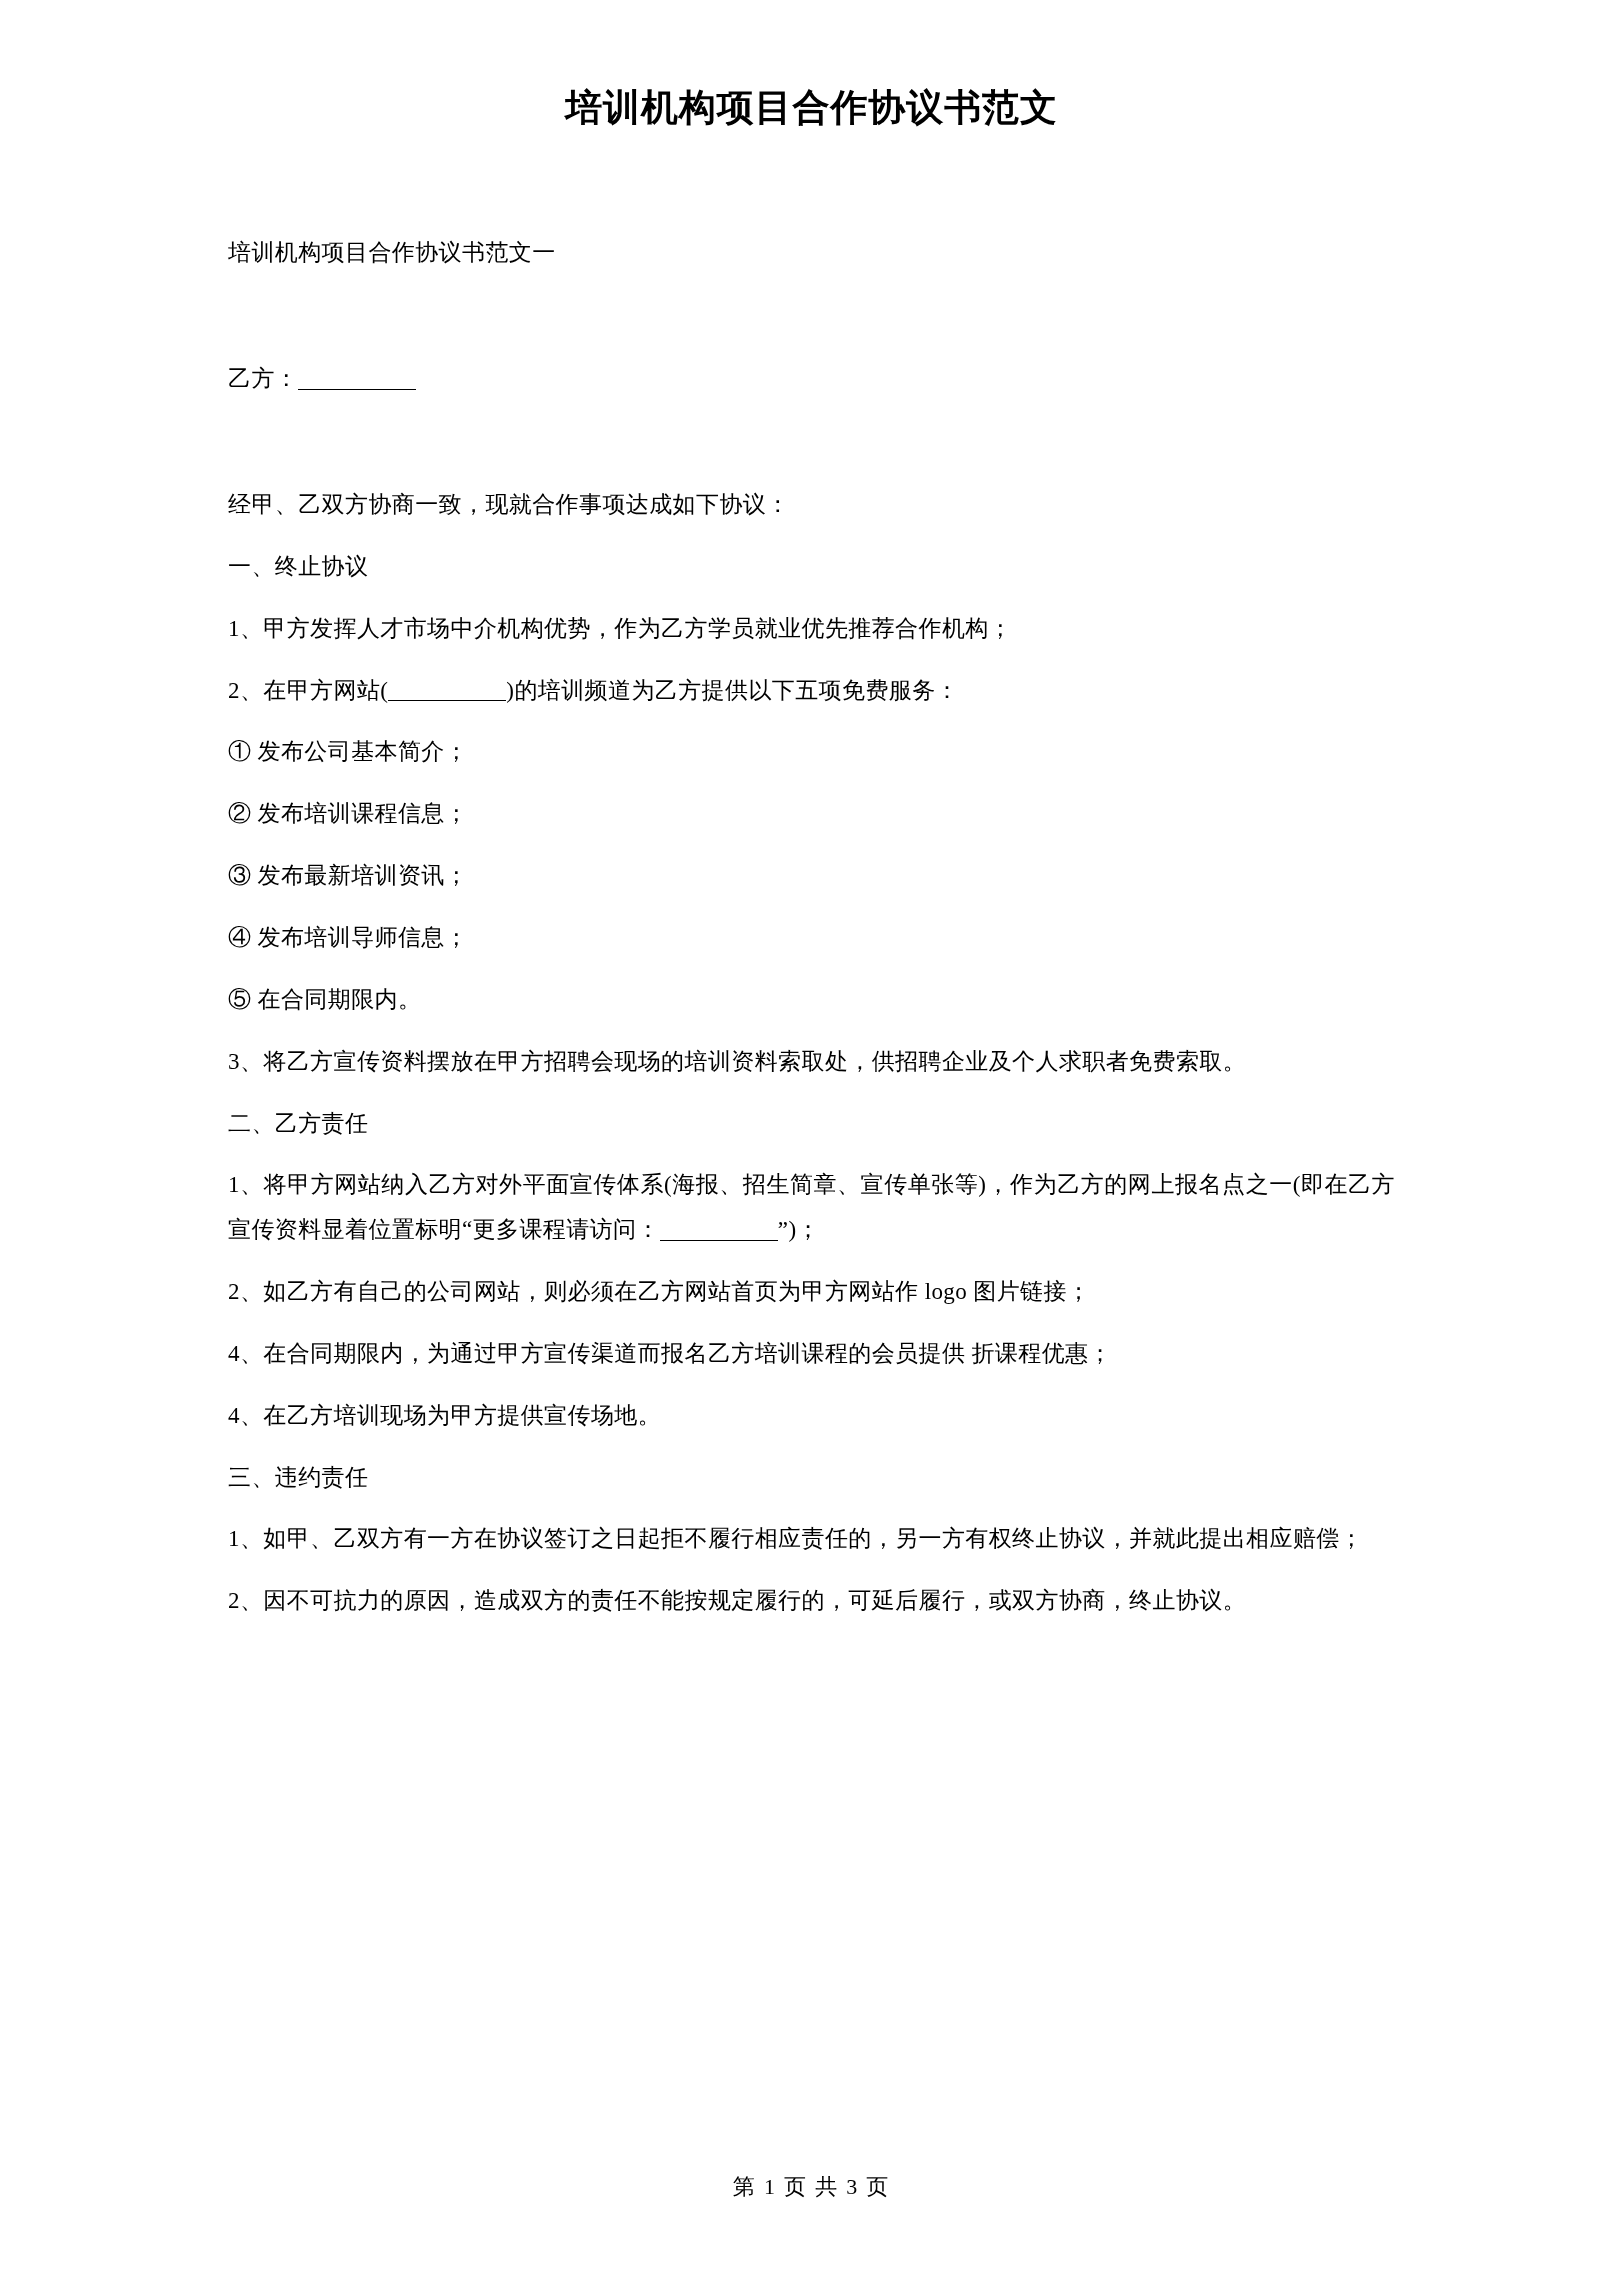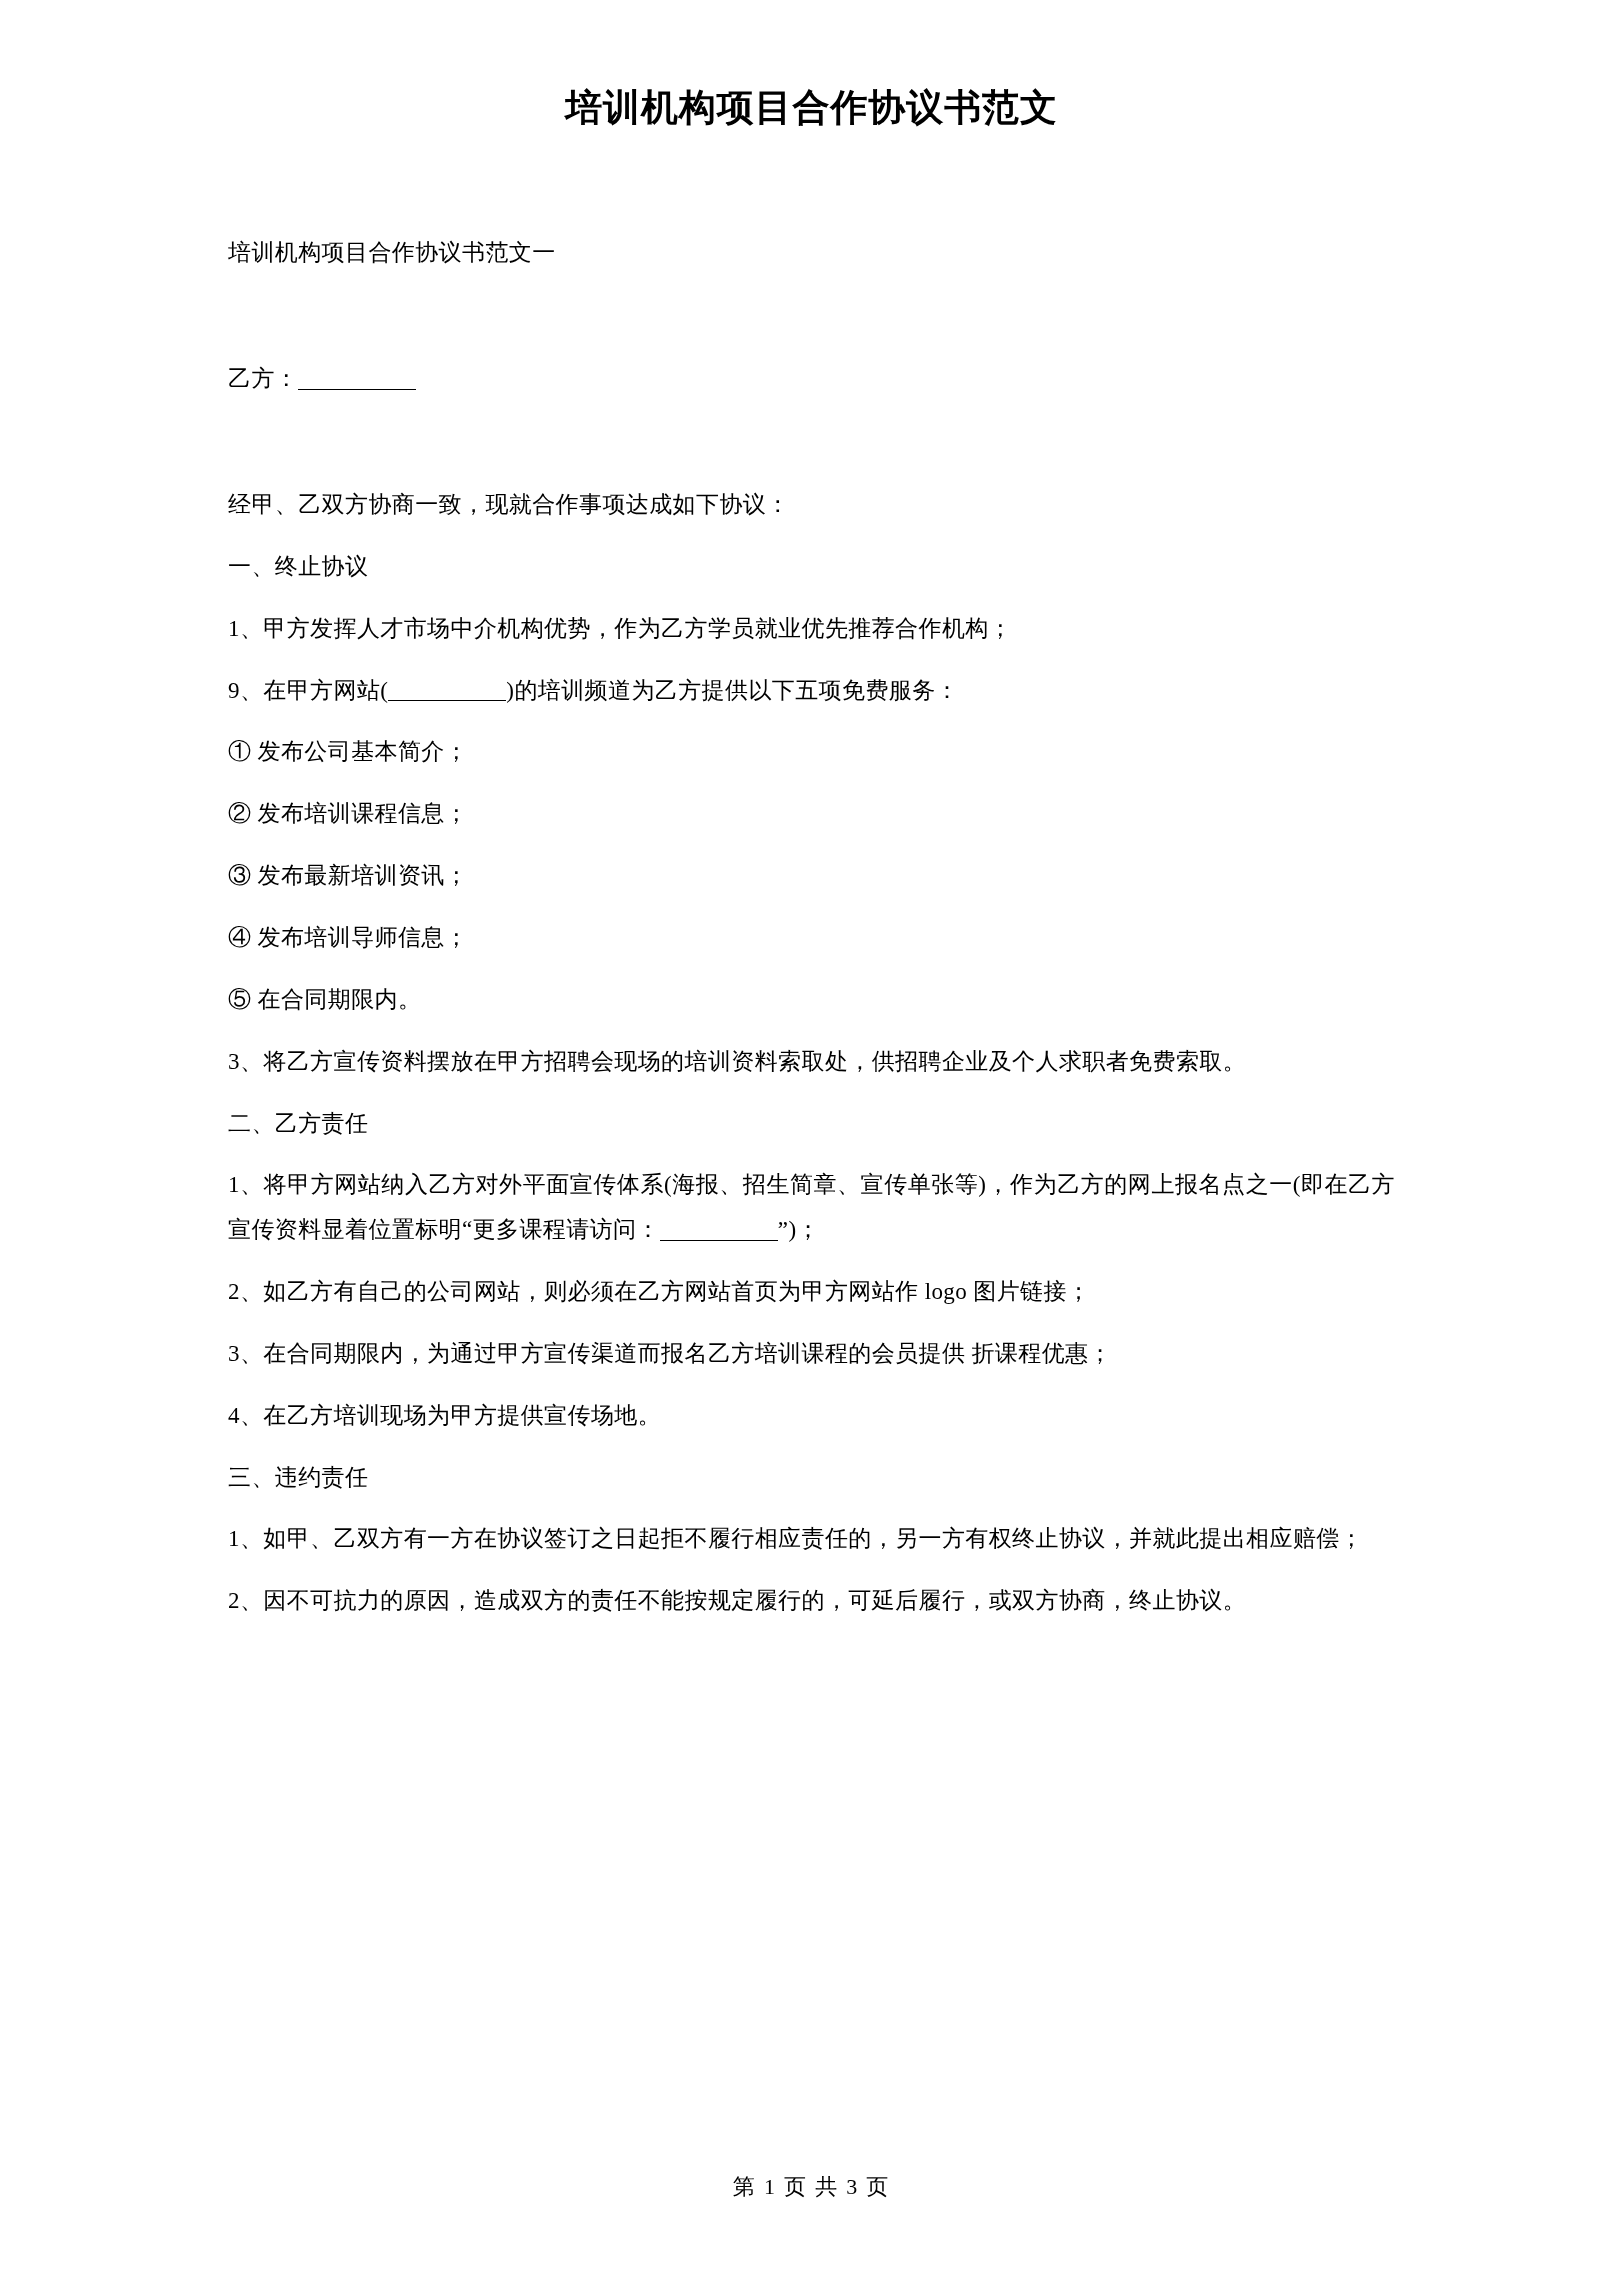--- a/index.html
+++ b/index.html
@@ -90,41 +90,41 @@
     <p class="p"><span>乙方：</span><span class="blank"></span></p>
 
     <div class="spacer-md"></div>
 
     <p class="p">经甲、乙双方协商一致，现就合作事项达成如下协议：</p>
 
     <p class="p">一、终止协议</p>
 
     <p class="p">1、甲方发挥人才市场中介机构优势，作为乙方学员就业优先推荐合作机构；</p>
 
-    <p class="p"><span>9、在甲方网站(</span><span class="blank-sm"></span><span>)的培训频道为乙方提供以下五项免费服务：</span></p>
+    <p class="p"><span>2、在甲方网站(</span><span class="blank-sm"></span><span>)的培训频道为乙方提供以下五项免费服务：</span></p>
 
     <p class="p">① 发布公司基本简介；</p>
 
     <p class="p">② 发布培训课程信息；</p>
 
     <p class="p">③ 发布最新培训资讯；</p>
 
     <p class="p">④ 发布培训导师信息；</p>
 
     <p class="p">⑤ 在合同期限内。</p>
 
     <p class="p">3、将乙方宣传资料摆放在甲方招聘会现场的培训资料索取处，供招聘企业及个人求职者免费索取。</p>
 
     <p class="p">二、乙方责任</p>
 
     <p class="p"><span>1、将甲方网站纳入乙方对外平面宣传体系(海报、招生简章、宣传单张等)，作为乙方的网上报名点之一(即在乙方宣传资料显着位置标明“更多课程请访问：</span><span class="blank-sm"></span><span>”)；</span></p>
 
     <p class="p">2、如乙方有自己的公司网站，则必须在乙方网站首页为甲方网站作 logo 图片链接；</p>
 
-    <p class="p">3、在合同期限内，为通过甲方宣传渠道而报名乙方培训课程的会员提供  折课程优惠；</p>
+    <p class="p">4、在合同期限内，为通过甲方宣传渠道而报名乙方培训课程的会员提供  折课程优惠；</p>
 
     <p class="p">4、在乙方培训现场为甲方提供宣传场地。</p>
 
     <p class="p">三、违约责任</p>
 
     <p class="p">1、如甲、乙双方有一方在协议签订之日起拒不履行相应责任的，另一方有权终止协议，并就此提出相应赔偿；</p>
 
     <p class="p">2、因不可抗力的原因，造成双方的责任不能按规定履行的，可延后履行，或双方协商，终止协议。</p>
 
   </div>

